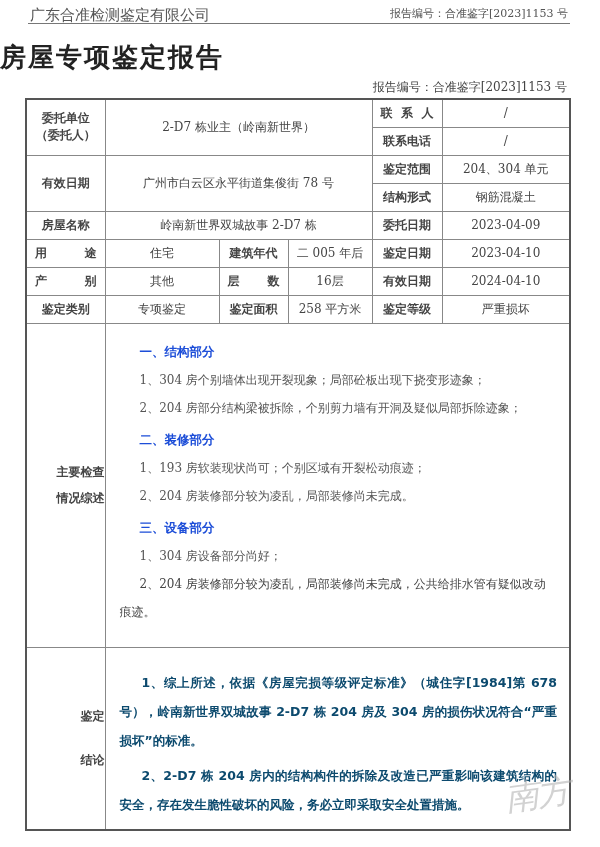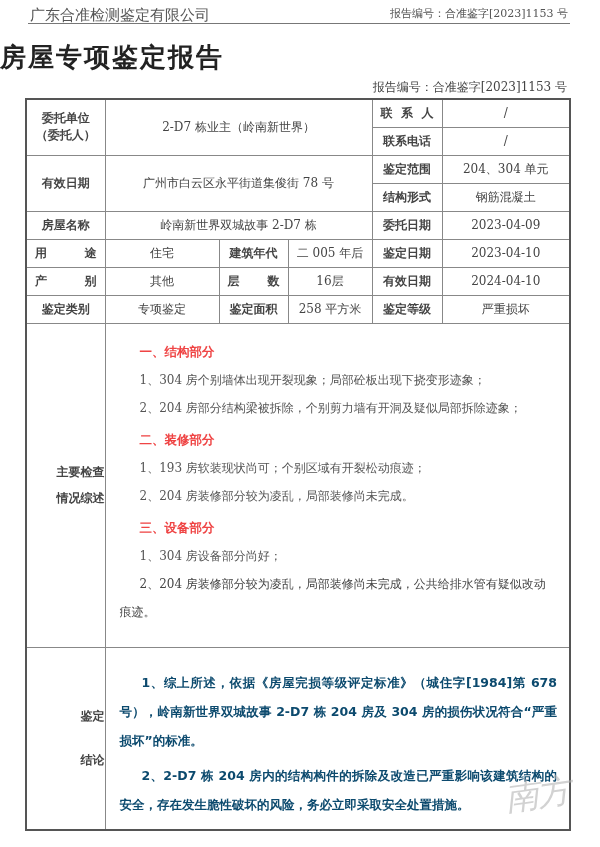--- a/index.html
+++ b/index.html
@@ -13,21 +13,21 @@
   .report-no { position:absolute; right:33px; top:79px; font-size:12px; color:#444; }
 
   table.main { position:absolute; left:25px; top:98px; width:544px; border-collapse:collapse;
                border:2px solid #555; table-layout:fixed; }
   table.main td { border:1px solid #888; text-align:center; vertical-align:middle; padding:0;
                   font-size:12px; color:#444; }
   td.lbl { font-weight:bold; color:#333; font-family:"DejaVu Sans","Liberation Sans",sans-serif; }
   td.lbl-sm { font-weight:bold; color:#333; font-size:11px; font-family:"DejaVu Sans","Liberation Sans",sans-serif; }
   .spread { display:flex; justify-content:space-between; padding:0 8px; }
   .findings { text-align:left !important; vertical-align:top !important; padding:10px 12px 10px 14px !important; }
-  .sec-title { font-weight:bold; color:#ef4444; margin:4px 0 0 20px; line-height:28px; font-size:12.5px;
+  .sec-title { font-weight:bold; color:#1d4ed8; margin:4px 0 0 20px; line-height:28px; font-size:12.5px;
                font-family:"DejaVu Sans","Liberation Sans",sans-serif; }
   .item { margin-left:20px; line-height:28px; font-size:12px; color:#555; white-space:nowrap; }
   .item-wrap { text-indent:20px; line-height:28px; font-size:12px; color:#444; }
   .concl { text-align:left !important; vertical-align:top !important; padding:20px 12px 10px 14px !important; }
   .concl p { margin:0; text-indent:22px; line-height:29px; font-size:12.5px; font-weight:bold; color:#0c4a6e;
              font-family:"DejaVu Sans","Liberation Sans",sans-serif; text-align:justify; }
   .side-lbl { line-height:26px; font-weight:bold; color:#444; font-family:"DejaVu Sans","Liberation Sans",sans-serif;text-align:right; }
   .watermark { position:absolute; left:505px; top:772px; font-size:34px; color:rgba(180,180,180,0.6);
                font-style:italic; transform:rotate(-8deg); font-family:"DejaVu Serif",serif; letter-spacing:-2px; }
 </style>

